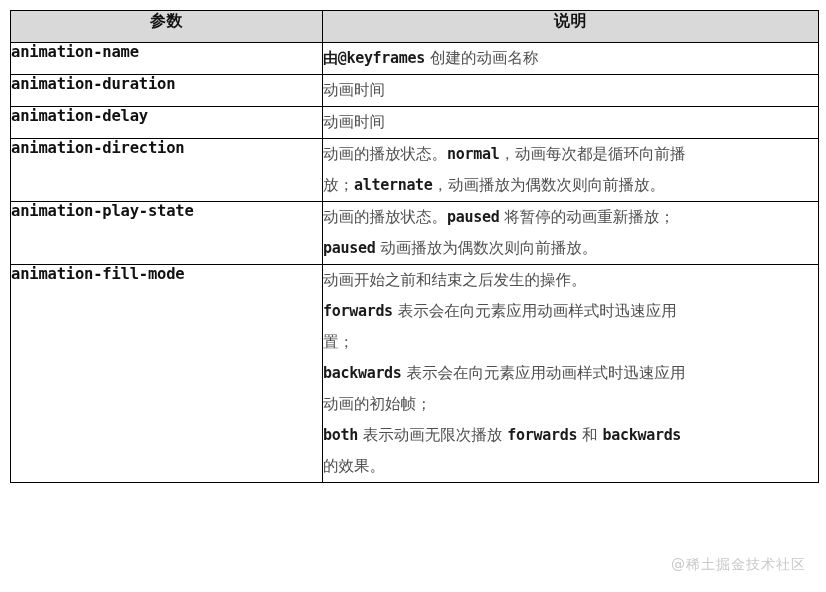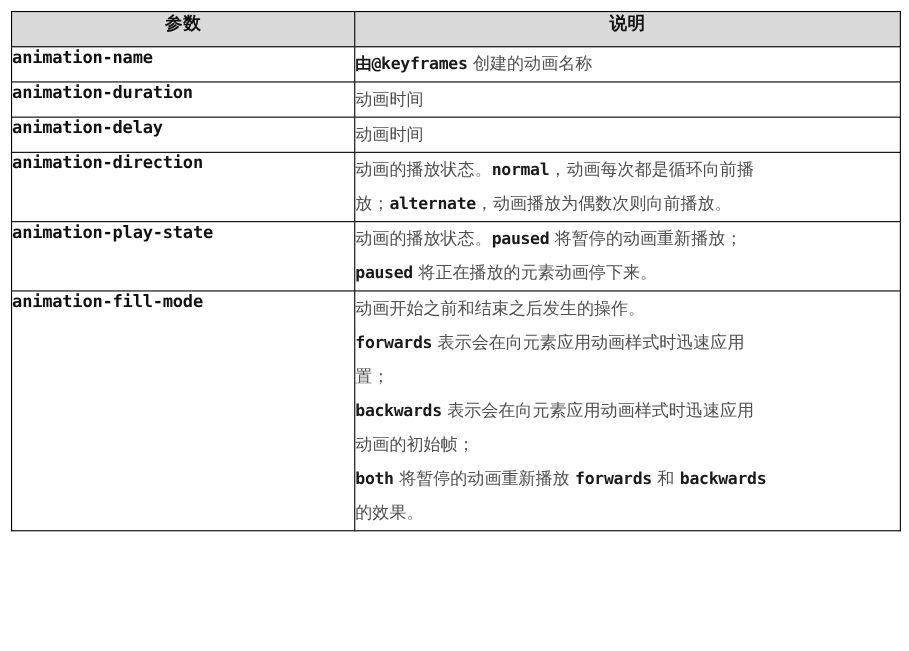--- a/index.html
+++ b/index.html
@@ -159,33 +159,34 @@
             <td class="param-cell"><span class="param-text">animation-direction</span></td>
             <td class="desc-cell">
               <div class="desc-line"><span>动画的播放状态。</span><span class="code">normal</span><span>，动画每次都是循环向前播</span></div>
               <div class="desc-line"><span>放；</span><span class="code">alternate</span><span>，动画播放为偶数次则向前播放。</span></div>
             </td>
           </tr>
           <tr class="row-2">
             <td class="param-cell"><span class="param-text">animation-play-state</span></td>
             <td class="desc-cell">
               <div class="desc-line"><span>动画的播放状态。</span><span class="code">paused</span><span> 将暂停的动画重新播放；</span></div>
-              <div class="desc-line"><span class="code">paused</span><span> 将正在播放的元素动画停下来。</span></div>
+              <div class="desc-line"><span class="code">paused</span><span> 动画播放为偶数次则向前播放。</span></div>
             </td>
           </tr>
           <tr class="row-5">
             <td class="param-cell"><span class="param-text">animation-fill-mode</span></td>
             <td class="desc-cell">
               <div class="desc-line"><span>动画开始之前和结束之后发生的操作。</span></div>
               <div class="desc-line"><span class="code">forwards</span><span> 表示会在向元素应用动画样式时迅速应用</span></div>
               <div class="desc-line"><span>置；</span></div>
               <div class="desc-line"><span class="code">backwards</span><span> 表示会在向元素应用动画样式时迅速应用</span></div>
               <div class="desc-line"><span>动画的初始帧；</span></div>
-              <div class="desc-line"><span class="code">both</span><span> 将暂停的动画重新播放 </span><span class="code">forwards</span><span> 和 </span><span class="code">backwards</span></div>
+              <div class="desc-line"><span class="code">both</span><span> 表示动画无限次播放 </span><span class="code">forwards</span><span> 和 </span><span class="code">backwards</span></div>
               <div class="desc-line"><span>的效果。</span></div>
             </td>
           </tr>
         </tbody>
     </table>
   </div>
 
+  <div class="watermark">@稀土掘金技术社区</div>
 
 </div>
 
 </body></html>

